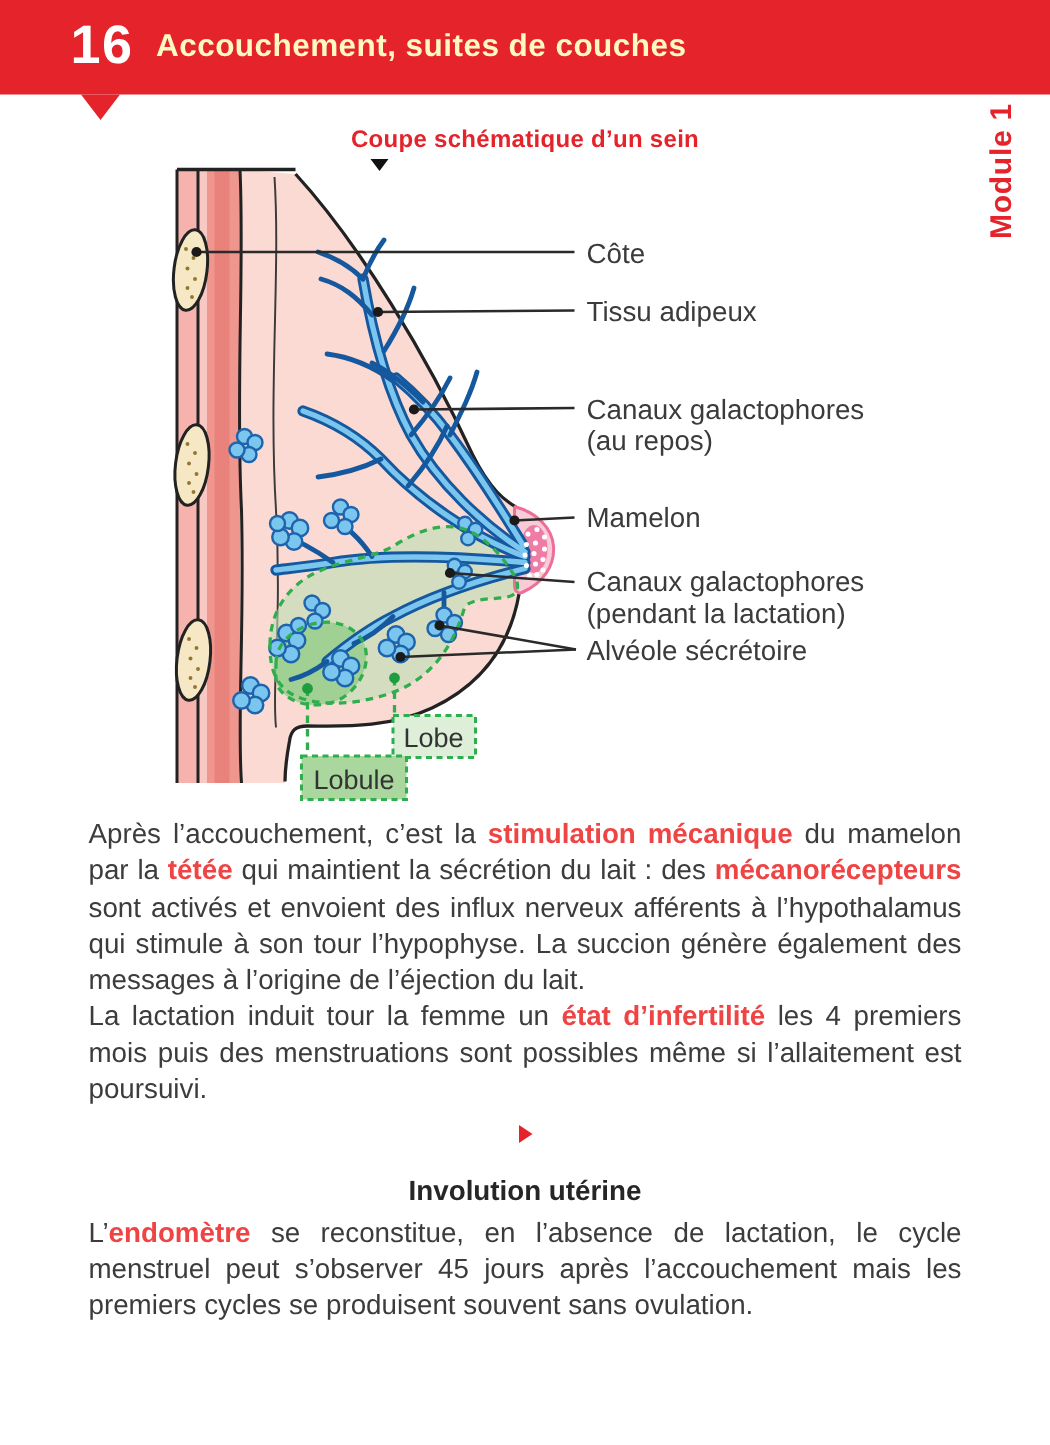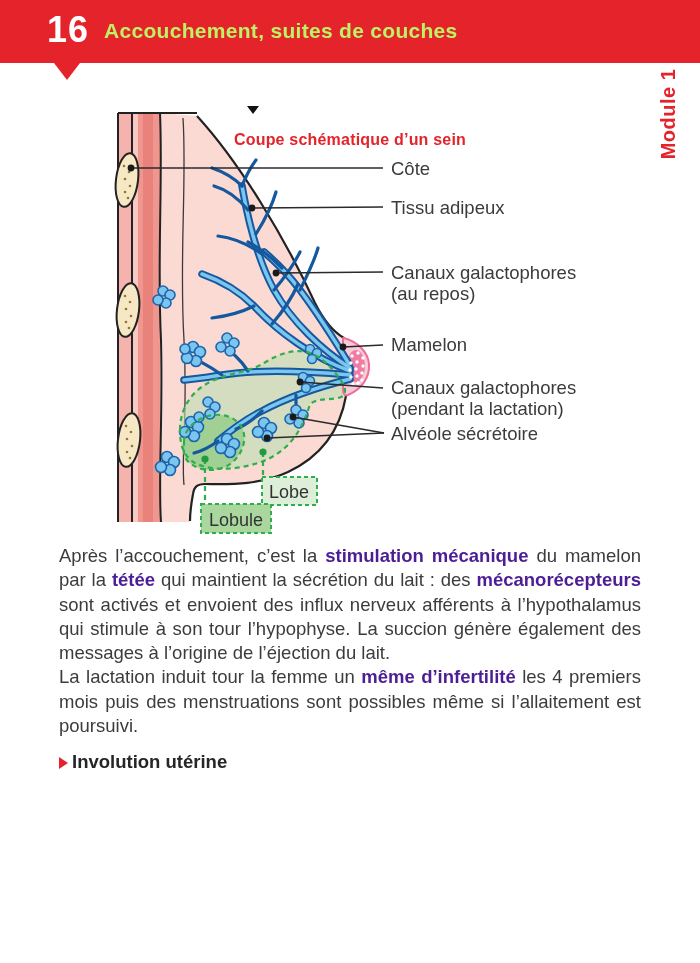--- a/index.html
+++ b/index.html
@@ -12,55 +12,55 @@
   .header-bar{
     position:absolute;left:0;top:0;width:700px;height:63px;
     background:#E4232B;display:flex;align-items:center;
   }
   .chapter-number{
     position:absolute;left:47px;top:9px;
     color:#ffffff;font-size:36px;font-weight:700;letter-spacing:1px;
   }
   .chapter-title{
     position:absolute;left:104px;top:19px;
-    color:#bef264;font-size:21px;font-weight:600;letter-spacing:.3px;
+    color:#fef9c3;font-size:21px;font-weight:600;letter-spacing:.3px;
   }
   .header-pointer{
     position:absolute;left:54px;top:63px;width:0;height:0;
     border-left:13px solid transparent;border-right:13px solid transparent;
     border-top:17px solid #E4232B;
   }
   .module-label{
     position:absolute;left:613px;top:103px;width:110px;height:22px;
     transform:rotate(-90deg);text-align:center;
     color:#E4232B;font-size:20px;font-weight:700;letter-spacing:.5px;
   }
   
   .figure-title{
     position:absolute;left:0;top:85px;width:700px;text-align:center;
-    color:#E4232B;font-size:16px;font-weight:700;letter-spacing:.2px;margin-top:46px;
+    color:#E4232B;font-size:16px;font-weight:700;letter-spacing:.2px;
   }
   .figure-pointer{
     position:absolute;left:247px;top:106px;width:0;height:0;
     border-left:6px solid transparent;border-right:6px solid transparent;
     border-top:8px solid #111111;
   }
   .diagram{position:absolute;left:80px;top:100px;width:560px;height:450px;}
   .diagram text{font-family:"Liberation Sans","DejaVu Sans",sans-serif;}
   
   .main-text{
     position:absolute;left:59px;top:544px;width:582px;
     color:#3C3C3C;font-size:18.5px;line-height:24.3px;
   }
   .main-text p{margin:0;text-align:justify;}
-  .red-term{color:#4c1d95;font-weight:700;}
+  .red-term{color:#ef4444;font-weight:700;}
   .section-heading{
-    display:flex;align-items:center;gap:4px;
+    display:flex;align-items:center;gap:20px;
     margin:12px 0 3px 0;
-    color:#262626;font-size:18.5px;font-weight:700;
+    color:#262626;font-size:18.5px;font-weight:700;flex-direction:column;
   }
   .arrow-bullet{
     width:0;height:0;flex:0 0 auto;
     border-left:9px solid #E4232B;
     border-top:6px solid transparent;border-bottom:6px solid transparent;
   }
 </style>
 </head>
 <body>
 
@@ -328,20 +328,21 @@
     <text x="391" y="351">Mamelon</text>
     <text x="391" y="394">Canaux galactophores</text>
     <text x="391" y="415">(pendant la lactation)</text>
     <text x="391" y="440">Alvéole sécrétoire</text>
   </g>
 </svg>
 
 <div class="main-text">
   <p><span>Après l’accouchement, c’est la </span><span class="red-term">stimulation mécanique</span><span> du mamelon par la </span><span class="red-term">tétée</span><span> qui maintient la sécrétion du lait : des </span><span class="red-term">mécanorécepteurs</span><span> sont activés et envoient des influx nerveux afférents à l’hypothalamus qui stimule à son tour l’hypophyse. La succion génère également des messages à l’origine de l’éjection du lait.</span></p>
 
-  <p><span>La lactation induit tour la femme un </span><span class="red-term">même d’infertilité</span><span> les 4 premiers mois puis des menstruations sont possibles même si l’allaitement est poursuivi.</span></p>
+  <p><span>La lactation induit tour la femme un </span><span class="red-term">état d’infertilité</span><span> les 4 premiers mois puis des menstruations sont possibles même si l’allaitement est poursuivi.</span></p>
 
   <div class="section-heading">
     <span class="arrow-bullet"></span>
     <span>Involution utérine</span>
   </div>
 
+  <p><span>L’</span><span class="red-term">endomètre</span><span> se reconstitue, en l’absence de lactation, le cycle menstruel peut s’observer 45 jours après l’accouchement mais les premiers cycles se produisent souvent sans ovulation.</span></p>
 </div>
 
 </body></html>

